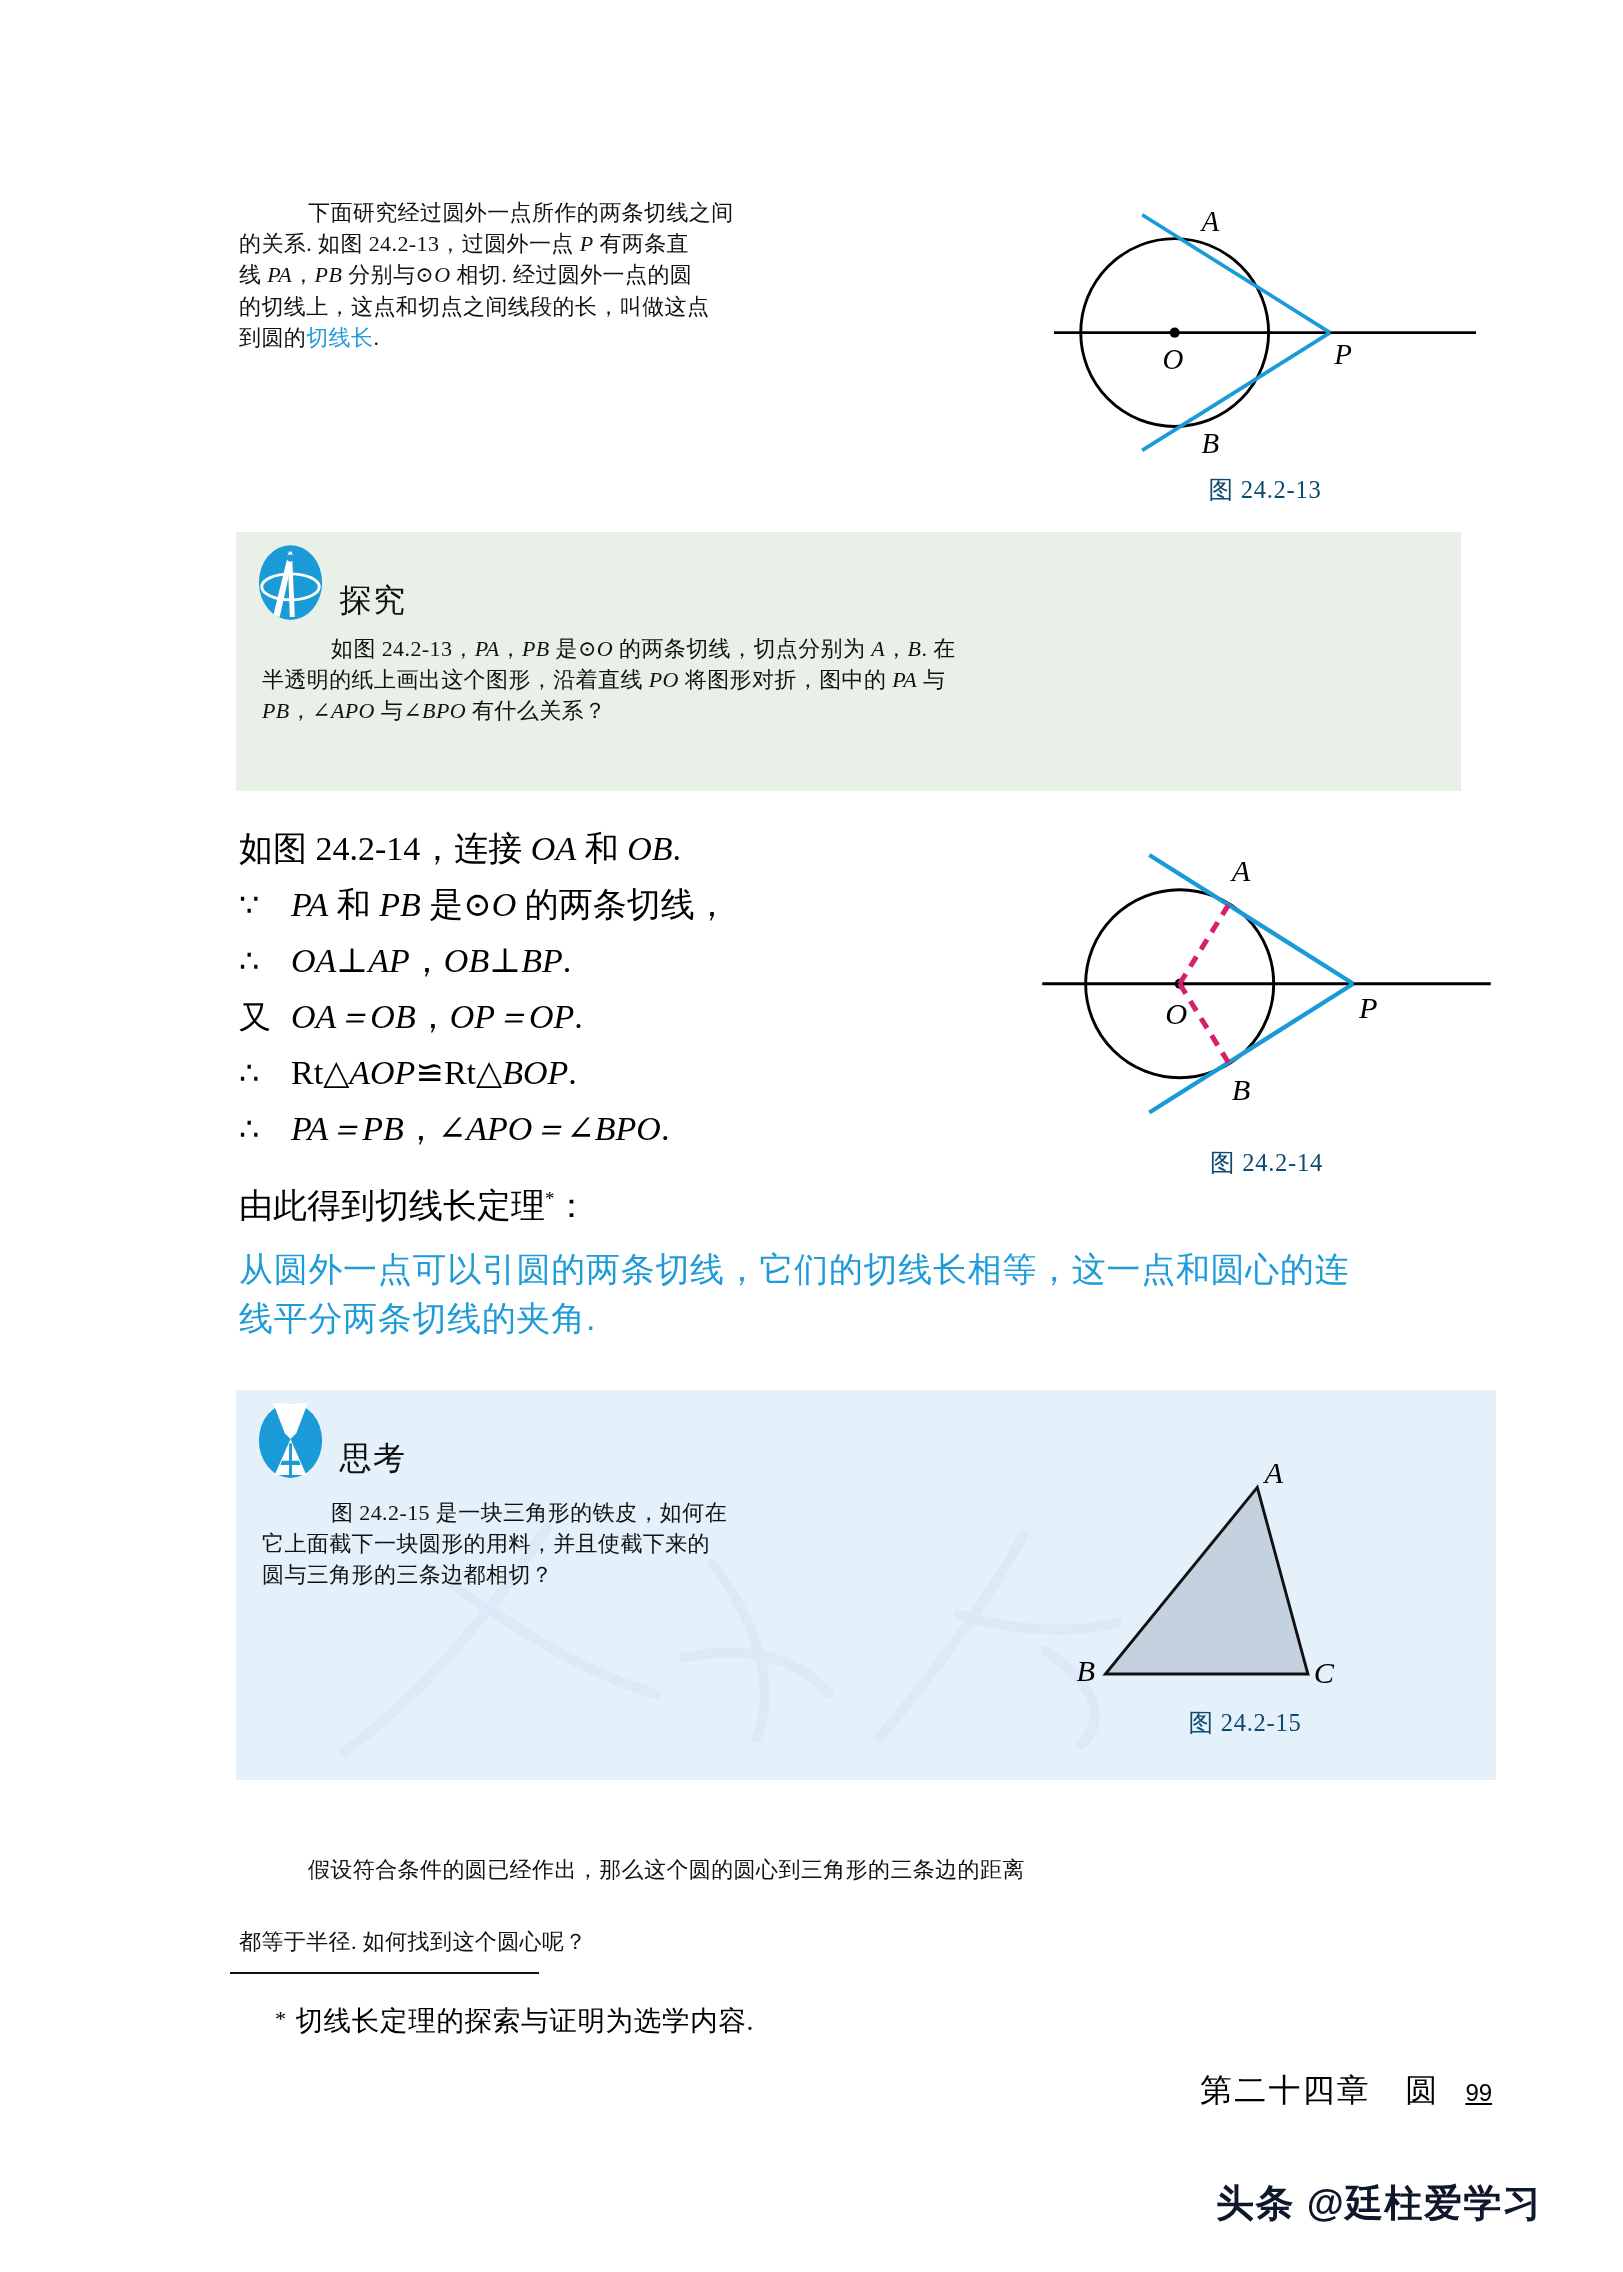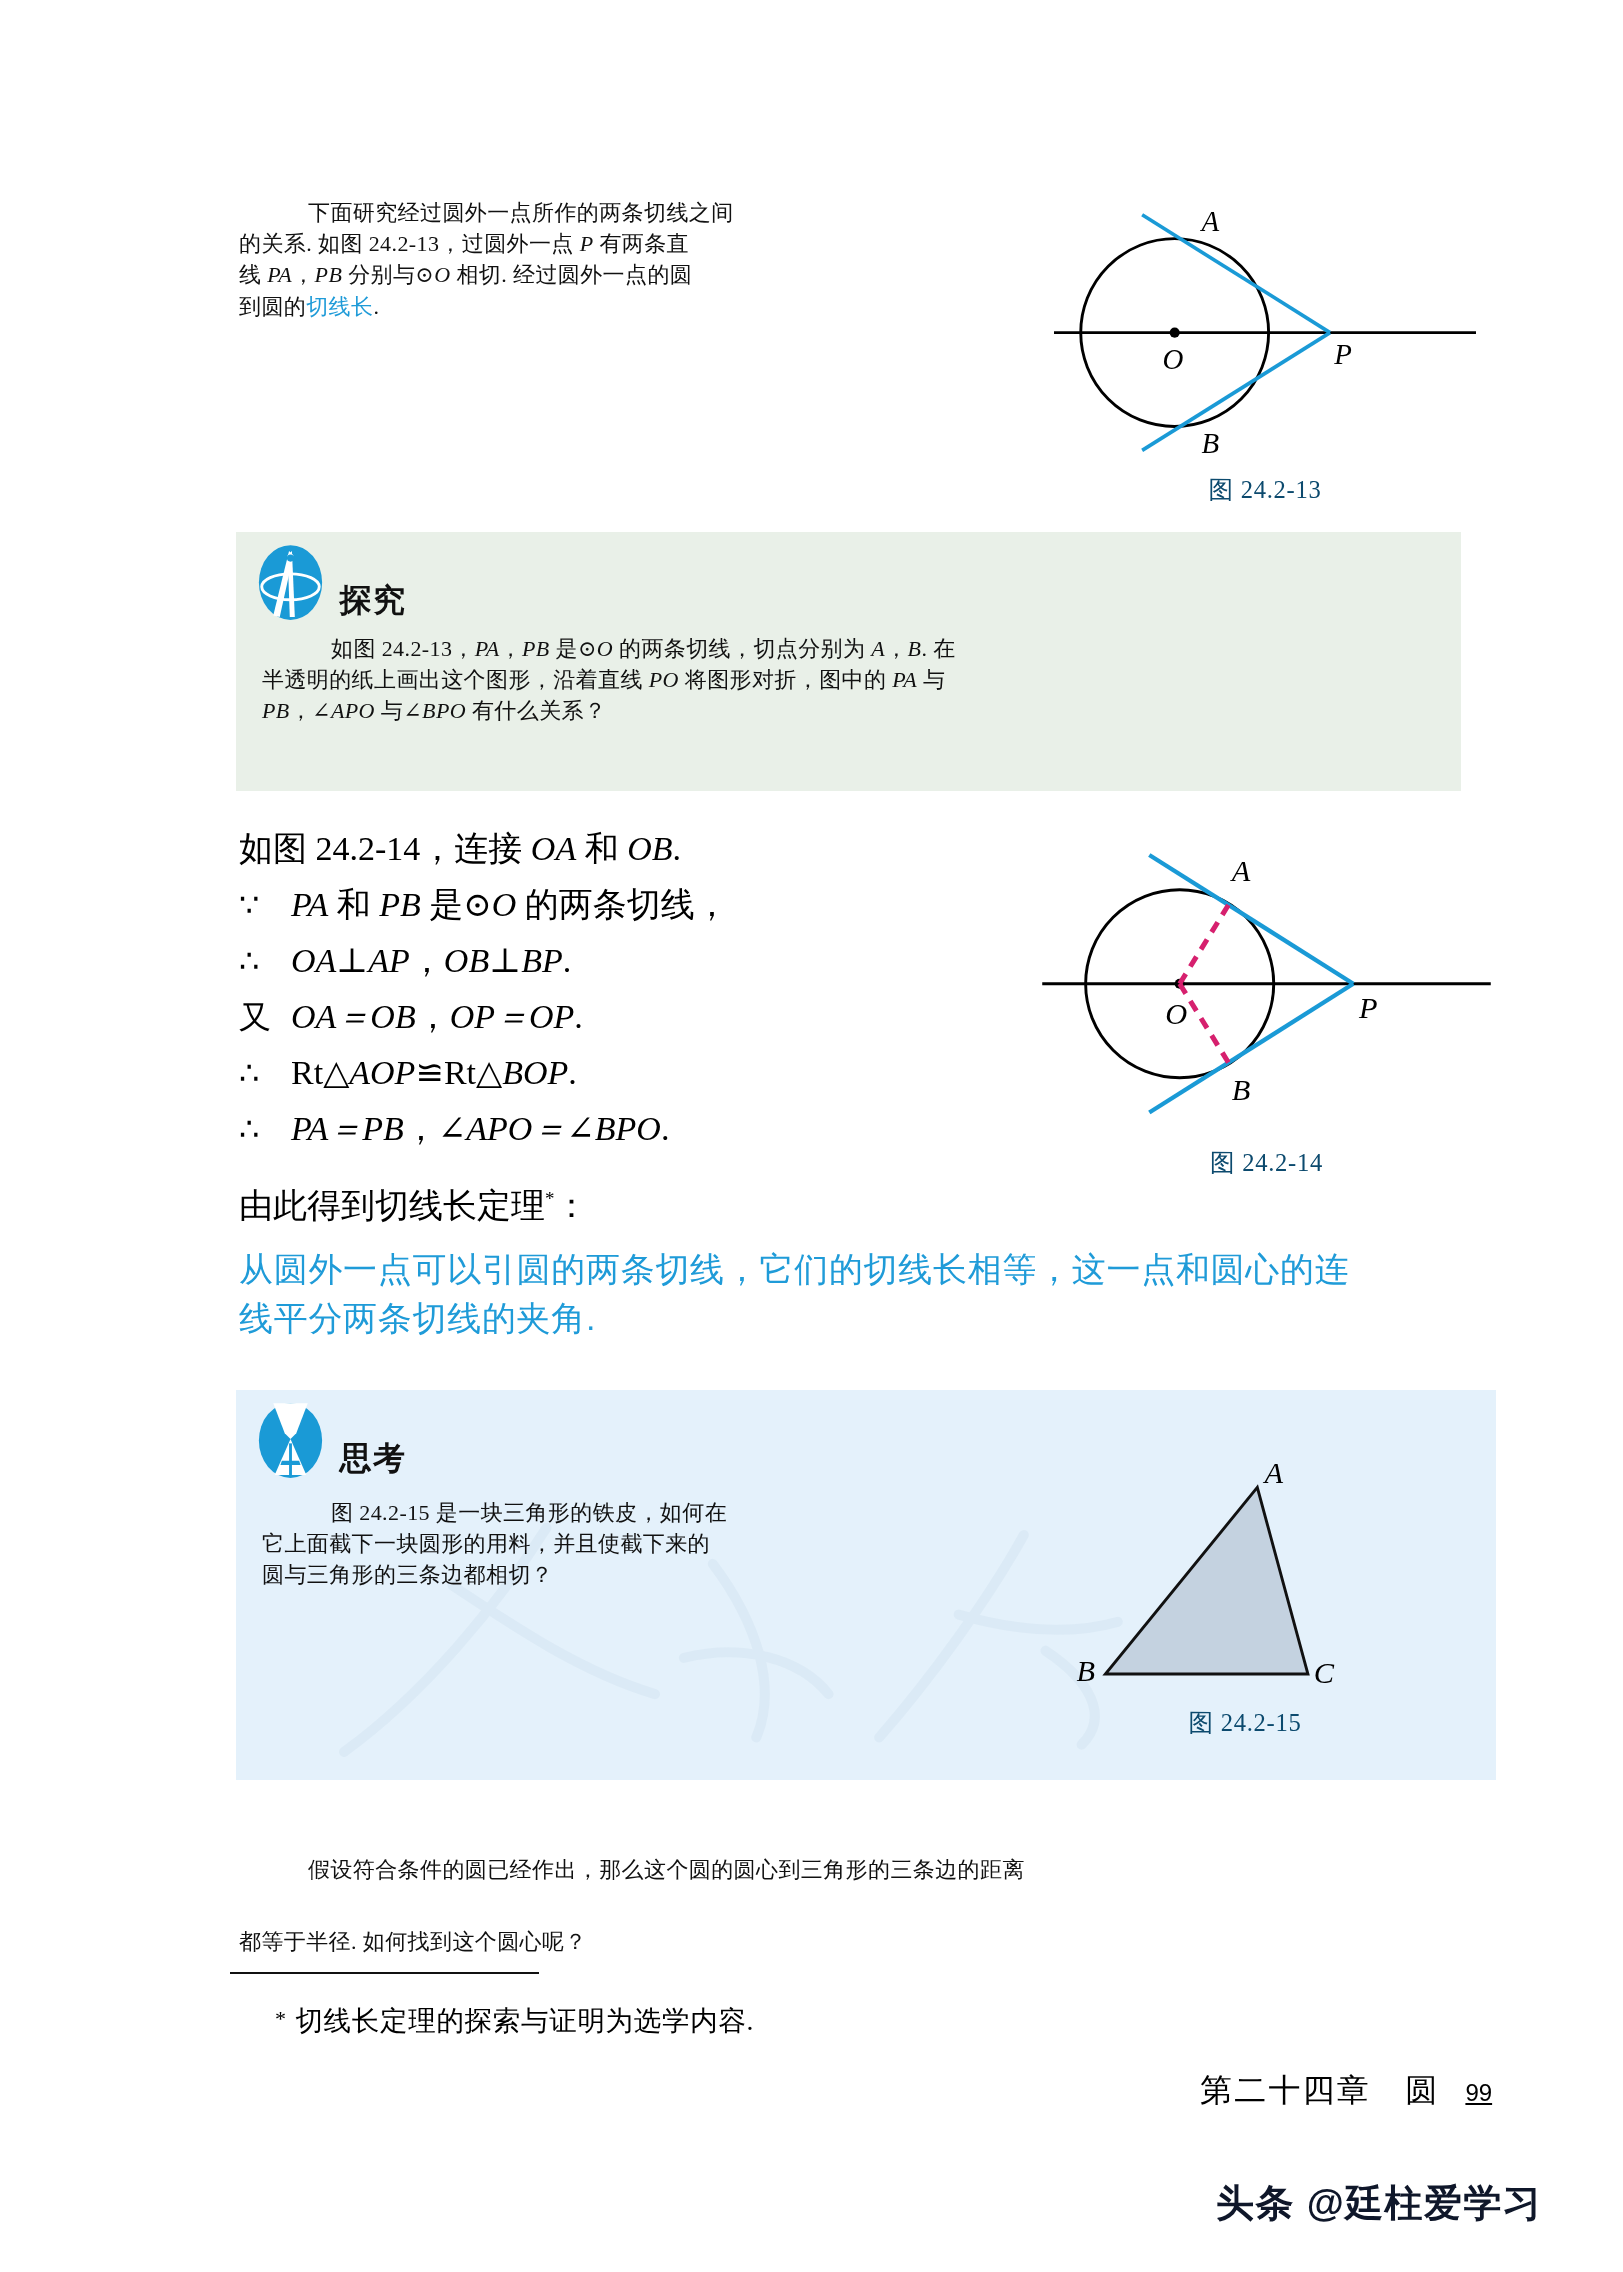--- a/index.html
+++ b/index.html
@@ -73,21 +73,21 @@
   .panel-head {
     position: absolute;
     left: 20px;
     top: 10px;
     display: flex;
     align-items: center;
     gap: 14.5px;
   }
   .panel-head .badge-label {
     font-family: "Liberation Sans", sans-serif;
-    font-weight: bold;
+    font-weight: normal;
     font-size: 32px;
     color: #111;
     letter-spacing: 1.4px;
     margin-top: 36px;
   }
   #panel-explore .panel-body {
     position: absolute;
     left: 26px;
     top: 101px;
     width: 1179px;
@@ -240,20 +240,21 @@
 </style>
 </head>
 <body>
 
 <div id="page">
 
   <div id="para-intro" class="body-text">
       <div class="line indent"><span>下面研究经过圆外一点所作的两条切线之间</span></div>
       <div class="line"><span>的关系. 如图 </span><span class="mr">24.2-13</span><span>，过圆外一点 </span><span class="mi">P</span><span> 有两条直</span></div>
       <div class="line"><span>线 </span><span class="mi">PA</span><span>，</span><span class="mi">PB</span><span> 分别与</span><span class="mi">⊙O</span><span> 相切. 经过圆外一点的圆</span></div>
+      <div class="line"><span>的切线上，这点和切点之间线段的长，叫做这点</span></div>
       <div class="line"><span>到圆的</span><span class="kw-blue">切线长</span><span>.</span></div>
     </div>
 
   <div id="fig-13">
     <svg width="448" height="282" viewBox="0 0 620 390">
 
       <line x1="18" y1="200" z="0" x2="602" y2="200" stroke="#000" stroke-width="4"></line>
 
       <circle cx="185" cy="200" r="130" fill="none" stroke="#000" stroke-width="4"></circle>
 

